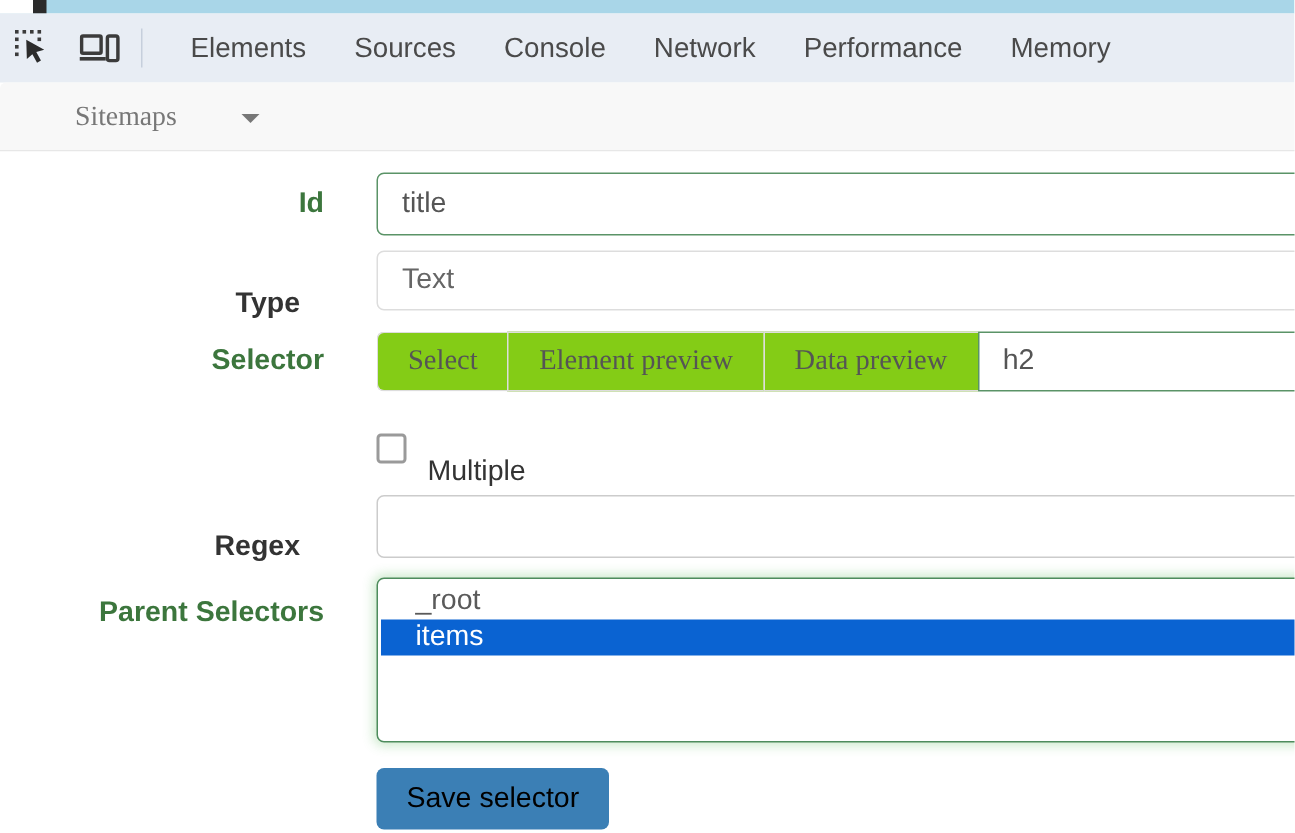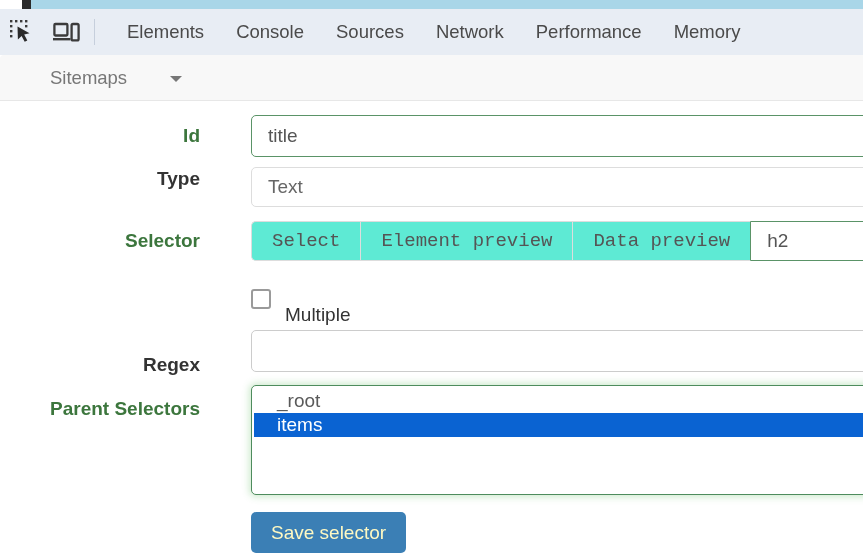--- a/index.html
+++ b/index.html
@@ -87,21 +87,21 @@
   }
   .nav-item {
     font-size: 18.5px;
     color: #777777;
     padding: 0 18px;
     line-height: 44px;
     white-space: nowrap;
     cursor: pointer;
     position: relative;
   }
-  .nav-item.first { margin-left: 32px; }
+  .nav-item.first { margin-left: 32px; font-family: Liberation Serif, serif; }
   .caret {
     display: inline-block;
     width: 0; height: 0;
     margin-left: 7px;
     vertical-align: middle;
     border-left: 6px solid transparent;
     border-right: 6px solid transparent;
     border-top: 6px solid #777777;
   }
 
@@ -119,21 +119,21 @@
   .lbl {
     position: absolute;
     left: 0;
     width: 200px;
     text-align: right;
     font-size: 19px;
     font-weight: bold;
     line-height: 1;
     white-space: nowrap;
   }
-  .lbl.valid { color: #3c763d; }
+  .lbl.valid { color: #3c763d; margin-left: 16px; }
   .lbl.plain { color: #333333; }
 
   .ctl {
     position: absolute;
     left: 251px;
     width: 620px;
   }
 
   .txt-input {
     height: 42px;
@@ -164,30 +164,30 @@
   }
 
   
   .btn-group {
     display: flex;
     height: 40px;
     width: 100%;
   }
   .bg-btn {
     height: 40px;
-    background: #5eead4;
+    background: #84cc16;
     border: 1px solid #dddddd;
     border-right: none;
     font-size: 19px;
     color: #555555;
     line-height: 38px;
     padding: 0 20px;
     white-space: nowrap;
     cursor: pointer;
-    font-family: Liberation Mono, monospace;
+    font-family: Liberation Serif, serif;
     text-align: center;
   }
   .bg-btn.first { border-top-left-radius: 5px; border-bottom-left-radius: 5px; }
   .sel-input {
     flex: 1 1 auto;
     height: 40px;
     border: 1px solid #5a9367;
     border-top-right-radius: 5px;
     border-bottom-right-radius: 5px;
     background: #ffffff;
@@ -247,21 +247,21 @@
     margin: 0 2px;
     padding-left: 23px;
   }
 
   
   .btn {
     height: 41px;
     border: none;
     border-radius: 5px;
     font-size: 19px;
-    color: #fef9c3;
+    color: #000000;
     padding: 0 20px;
     cursor: pointer;
     font-family: "Liberation Sans", sans-serif;
     line-height: 41px;
   }
   .btn-primary { background: #3b7fb5; }
   .btn-danger  { background: #d9534f; }
 
   .actions {
     position: absolute;
@@ -304,22 +304,22 @@
         <rect x="1.4" y="4" width="13" height="11.5" rx="1" fill="none" stroke="#3b3b3b" stroke-width="2.3"></rect>
         <rect x="0" y="18" width="17.5" height="2.4" fill="#3b3b3b"></rect>
         <rect x="18.6" y="4" width="7" height="16.4" rx="1.4" fill="none" stroke="#3b3b3b" stroke-width="2.3"></rect>
       </svg>
     </div>
 
     <div class="dt-divider"></div>
 
     <div class="dt-tabs">
       <div class="dt-tab">Elements</div>
+      <div class="dt-tab">Sources</div>
       <div class="dt-tab">Console</div>
-      <div class="dt-tab">Sources</div>
       <div class="dt-tab">Network</div>
       <div class="dt-tab">Performance</div>
       <div class="dt-tab">Memory</div>
     </div>
   </div>
 
   <div class="app-navbar">
     <div class="nav-item first">
       <span>Sitemaps</span>
     </div>
@@ -331,21 +331,21 @@
   <div class="form">
 
     <div class="form-row" style="top:14px;">
       <div class="lbl valid" style="top:11px;">Id</div>
       <div class="ctl" style="top:0;">
         <input class="txt-input ok" type="text" value="title" style="">
       </div>
     </div>
 
     <div class="form-row" style="top:66px;">
-      <div class="lbl plain" style="top:2px;">Type</div>
+      <div class="lbl plain" style="top:26px;">Type</div>
       <div class="ctl" style="top:0;">
         <div class="select-box">Text</div>
       </div>
     </div>
 
     <div class="form-row" style="top:120px;">
       <div class="lbl valid" style="top:10px;text-align:right;">Selector</div>
       <div class="ctl" style="top:0;">
         <div class="btn-group">
           <button class="bg-btn first">Select</button>

